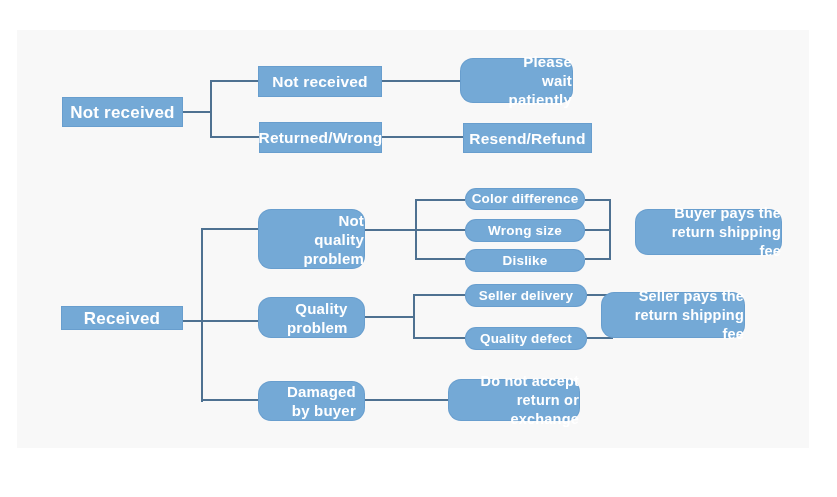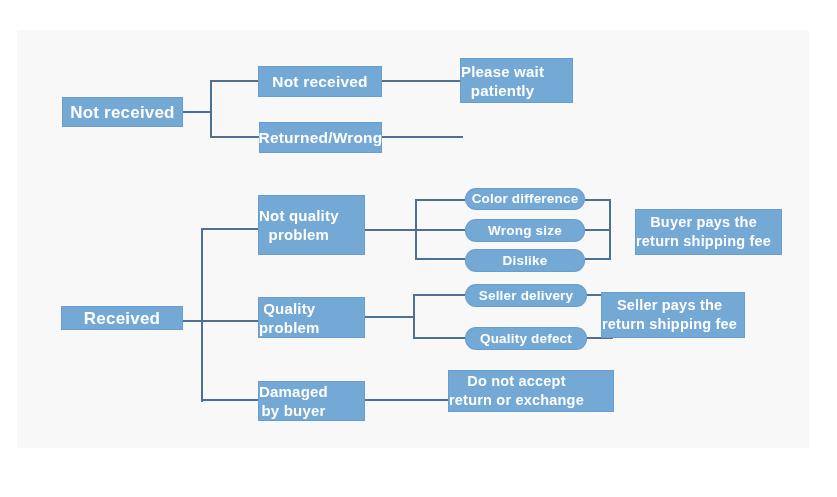--- a/index.html
+++ b/index.html
@@ -26,22 +26,23 @@
     font-weight: bold;
     display: flex;
     align-items: center;
     justify-content: center;
     white-space: pre-line;
     line-height: 19px;
     letter-spacing: 0.2px;
   }
   .node.left {
     justify-content: flex-start;
-    padding-left: 0;
-    text-align: center;
+    padding-left: 28px;
+    text-align: right;
+    border-radius: 13px;
   }
   .fs17 { font-size: 17px; }
   .fs155 { font-size: 15.5px; }
   .fs15 { font-size: 15px; }
   .fs145 { font-size: 14.5px; }
   .fs135 { font-size: 13.5px; line-height: 16px; border-radius: 11px; }
   .line {
     position: absolute;
     background: #4e7191;
   }
@@ -87,24 +88,25 @@
 
   <div class="node fs17" style="left:62px;top:97px;width:121px;height:30px">Not received</div>
 
   <div class="node fs155" style="left:258px;top:66px;width:124px;height:31px">Not received</div>
 
   <div class="node fs155" style="left:259px;top:122px;width:123px;height:31px">Returned/Wrong</div>
 
   <div class="node left fs15" style="left:460px;top:58px;width:113px;height:45px">Please wait
 patiently</div>
 
+  <div class="node fs155" style="left:463px;top:123px;width:129px;height:30px">Resend/Refund</div>
 
   <div class="node fs17" style="left:61px;top:306px;width:122px;height:24px">Received</div>
 
-  <div class="node left fs15" style="left:258px;top:195px;width:107px;height:60px">Not quality
+  <div class="node left fs15" style="left:258px;top:209px;width:107px;height:60px">Not quality
 problem</div>
 
   <div class="node left fs15" style="left:258px;top:297px;width:107px;height:41px">Quality
 problem</div>
 
   <div class="node left fs15" style="left:258px;top:381px;width:107px;height:40px">Damaged
 by buyer</div>
 
   <div class="node fs135" style="left:465px;top:188px;width:120px;height:22px">Color difference</div>
 
@@ -115,15 +117,15 @@
   <div class="node left fs145" style="left:635px;top:209px;width:147px;height:46px">Buyer pays the
 return shipping fee</div>
 
   <div class="node fs135" style="left:465px;top:284px;width:122px;height:23px">Seller delivery</div>
 
   <div class="node fs135" style="left:465px;top:327px;width:122px;height:23px">Quality defect</div>
 
   <div class="node left fs145" style="left:601px;top:292px;width:144px;height:46px">Seller pays the
 return shipping fee</div>
 
-  <div class="node left fs145" style="left:448px;top:370px;width:166px;height:42px">Do not accept
+  <div class="node left fs145" style="left:448px;top:379px;width:132px;height:42px">Do not accept
 return or exchange</div>
 </div>
 
 </body></html>

